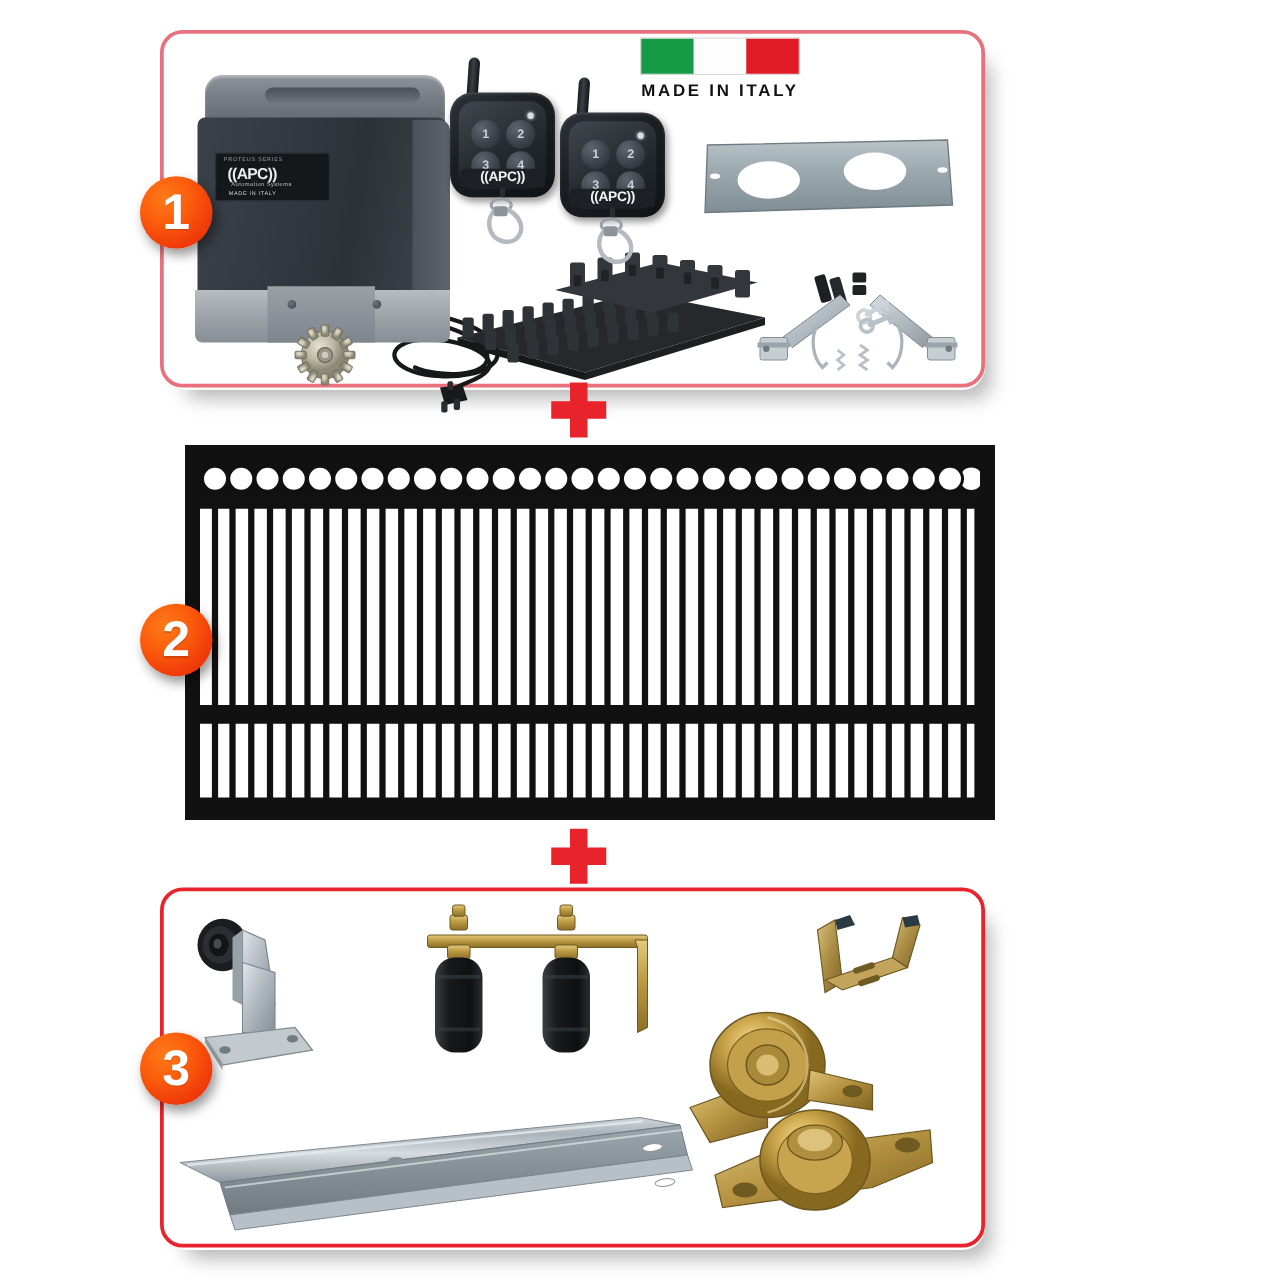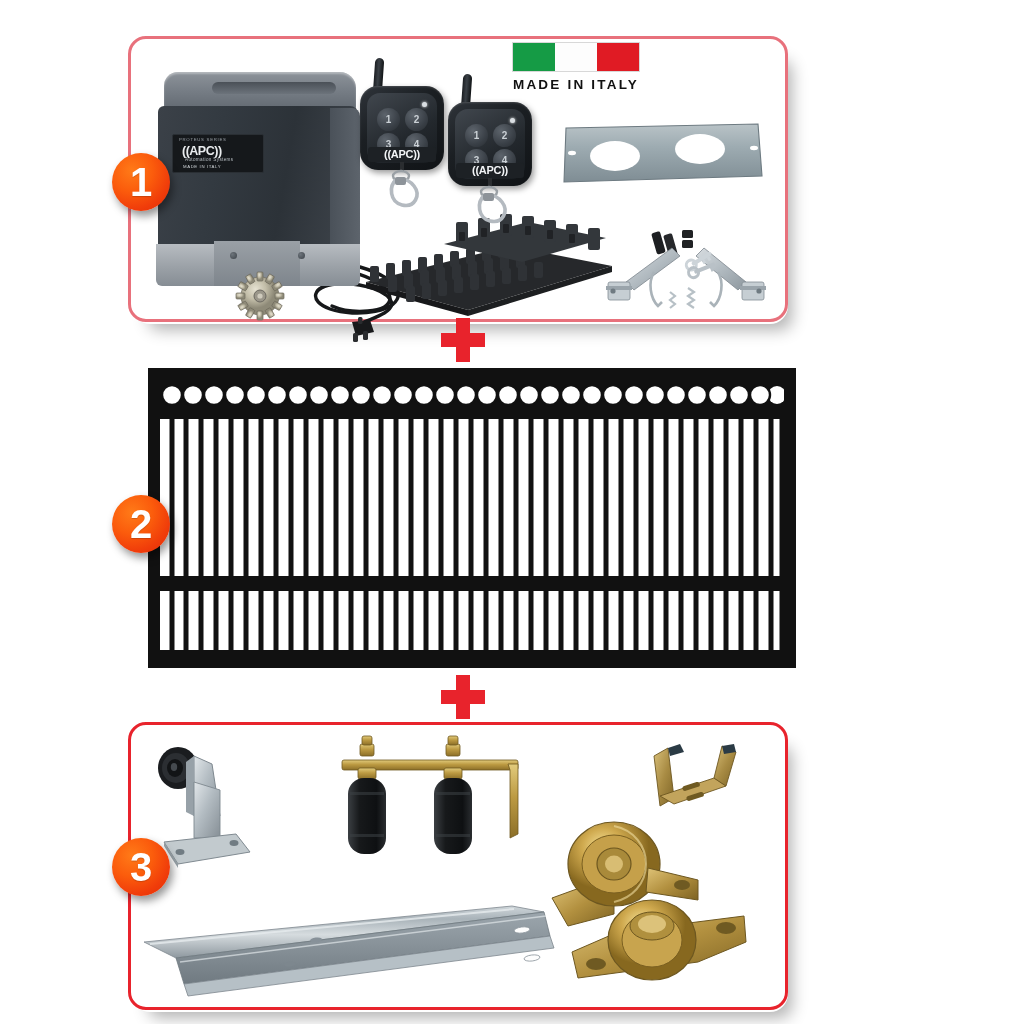--- a/index.html
+++ b/index.html
@@ -1,19 +1,19 @@
 <!DOCTYPE html>
 <html><head>
 <meta charset="utf-8">
 <style>
   html,body{margin:0;padding:0;background:#ffffff;}
   body{width:1024px;height:1024px;position:relative;overflow:hidden;
        font-family:"Liberation Sans", sans-serif;}
 
-  .stage{position:absolute;left:0;top:12px;width:1024px;height:952px;background:#fff;}
+  .stage{position:absolute;left:0;top:0;width:1024px;height:952px;background:#fff;}
 
   
   .panel{position:absolute;background:#fff;border-radius:18px;box-sizing:border-box;}
   #panel1{left:128px;top:24px;width:660px;height:286px;border:3px solid #e8717c;}
   #panel3{left:128px;top:710px;width:660px;height:288px;border:3.5px solid #e8232c;}
 
   .panel-shadow{position:absolute;border-radius:18px;
       box-shadow:10px 12px 16px -6px rgba(0,0,0,.30);}
   #panel1s{left:132px;top:30px;width:656px;height:282px;}
   #panel3s{left:132px;top:716px;width:656px;height:284px;}

